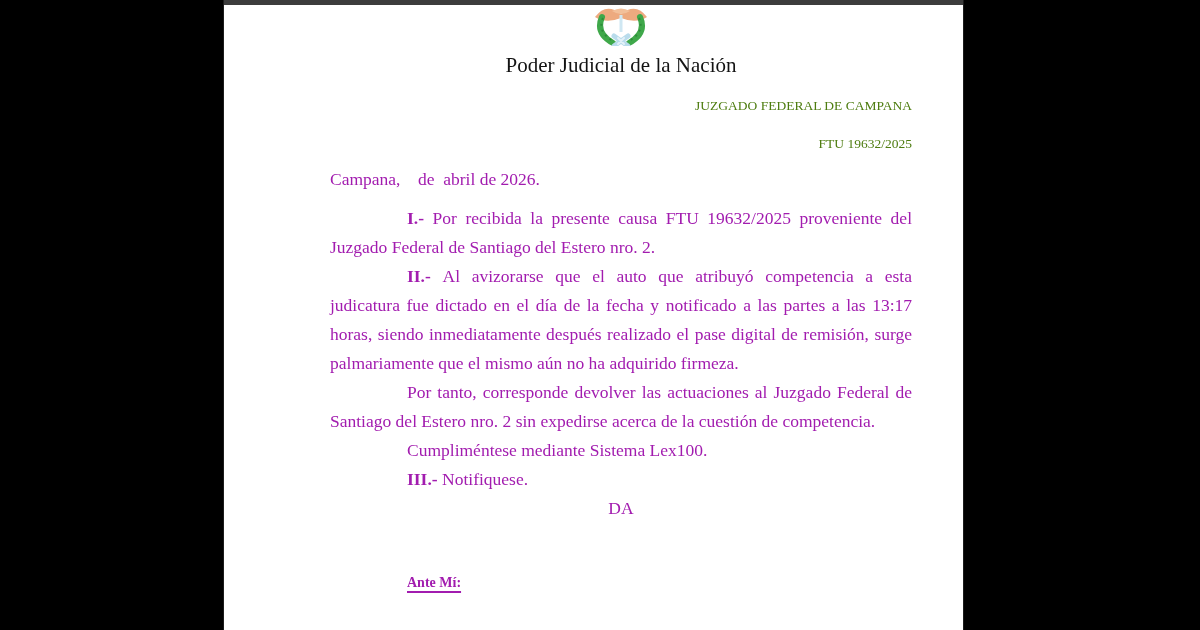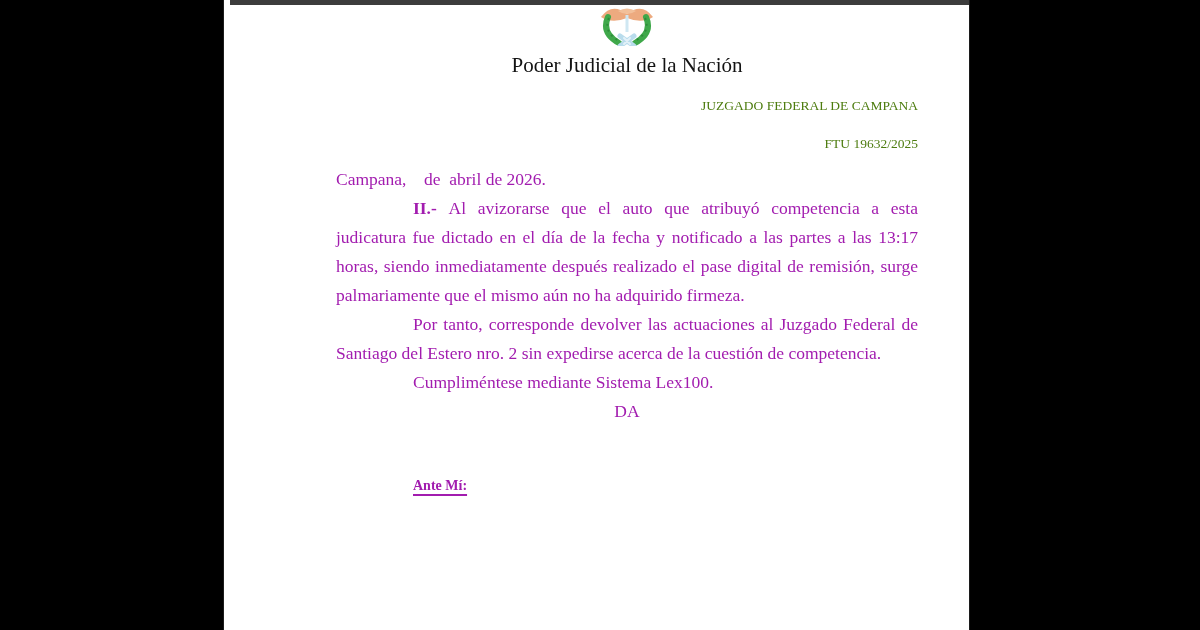--- a/index.html
+++ b/index.html
@@ -18,21 +18,20 @@
     background: #000;
   }
   .page {
     position: absolute;
     left: 224px;
     top: 0;
     width: 739px;
     height: 630px;
     background: #ffffff;
     box-shadow: 0 0 0 1px #1c1c1c;
-    padding-left: 6px;
   }
   .topbar {
     width: 100%;
     height: 5px;
     background: #3c3c3c;
   }
   .emblem-wrap {
     width: 582px;
     margin-left: 106px;
     height: 41px;
@@ -113,27 +112,29 @@
 
     <h1 class="doc-title">Poder Judicial de la Nación</h1>
 
     <div class="hdr court">JUZGADO FEDERAL DE CAMPANA</div>
     <div class="hdr case">FTU 19632/2025</div>
 
     <div class="bodytext">
 
       <p class="dateline">Campana,&nbsp;&nbsp;&nbsp; de&nbsp; abril de 2026.</p>
 
+      <p class="para first"><strong>I.- </strong><span>Por recibida la presente causa FTU 19632/2025 proveniente del Juzgado Federal de Santiago del Estero nro. 2.</span></p>
 
       <p class="para"><strong>II.- </strong><span>Al avizorarse que el auto que atribuyó competencia a esta judicatura fue dictado en el día de la fecha y notificado a las partes a las 13:17 horas, siendo inmediatamente después realizado el pase digital de remisión, surge palmariamente que el mismo aún no ha adquirido firmeza.</span></p>
 
       <p class="para"><strong></strong><span>Por tanto, corresponde devolver las actuaciones al Juzgado Federal de Santiago del Estero nro. 2 sin expedirse acerca de la cuestión de competencia.</span></p>
 
       <p class="para"><strong></strong><span>Cumpliméntese mediante Sistema Lex100.</span></p>
 
+      <p class="para"><strong>III.- </strong><span>Notifiquese.</span></p>
 
       <p class="initials">DA</p>
 
       <p class="ante"><span class="u">Ante Mí:</span></p>
 
     </div>
   </div>
 </div>
 
 </body></html>

